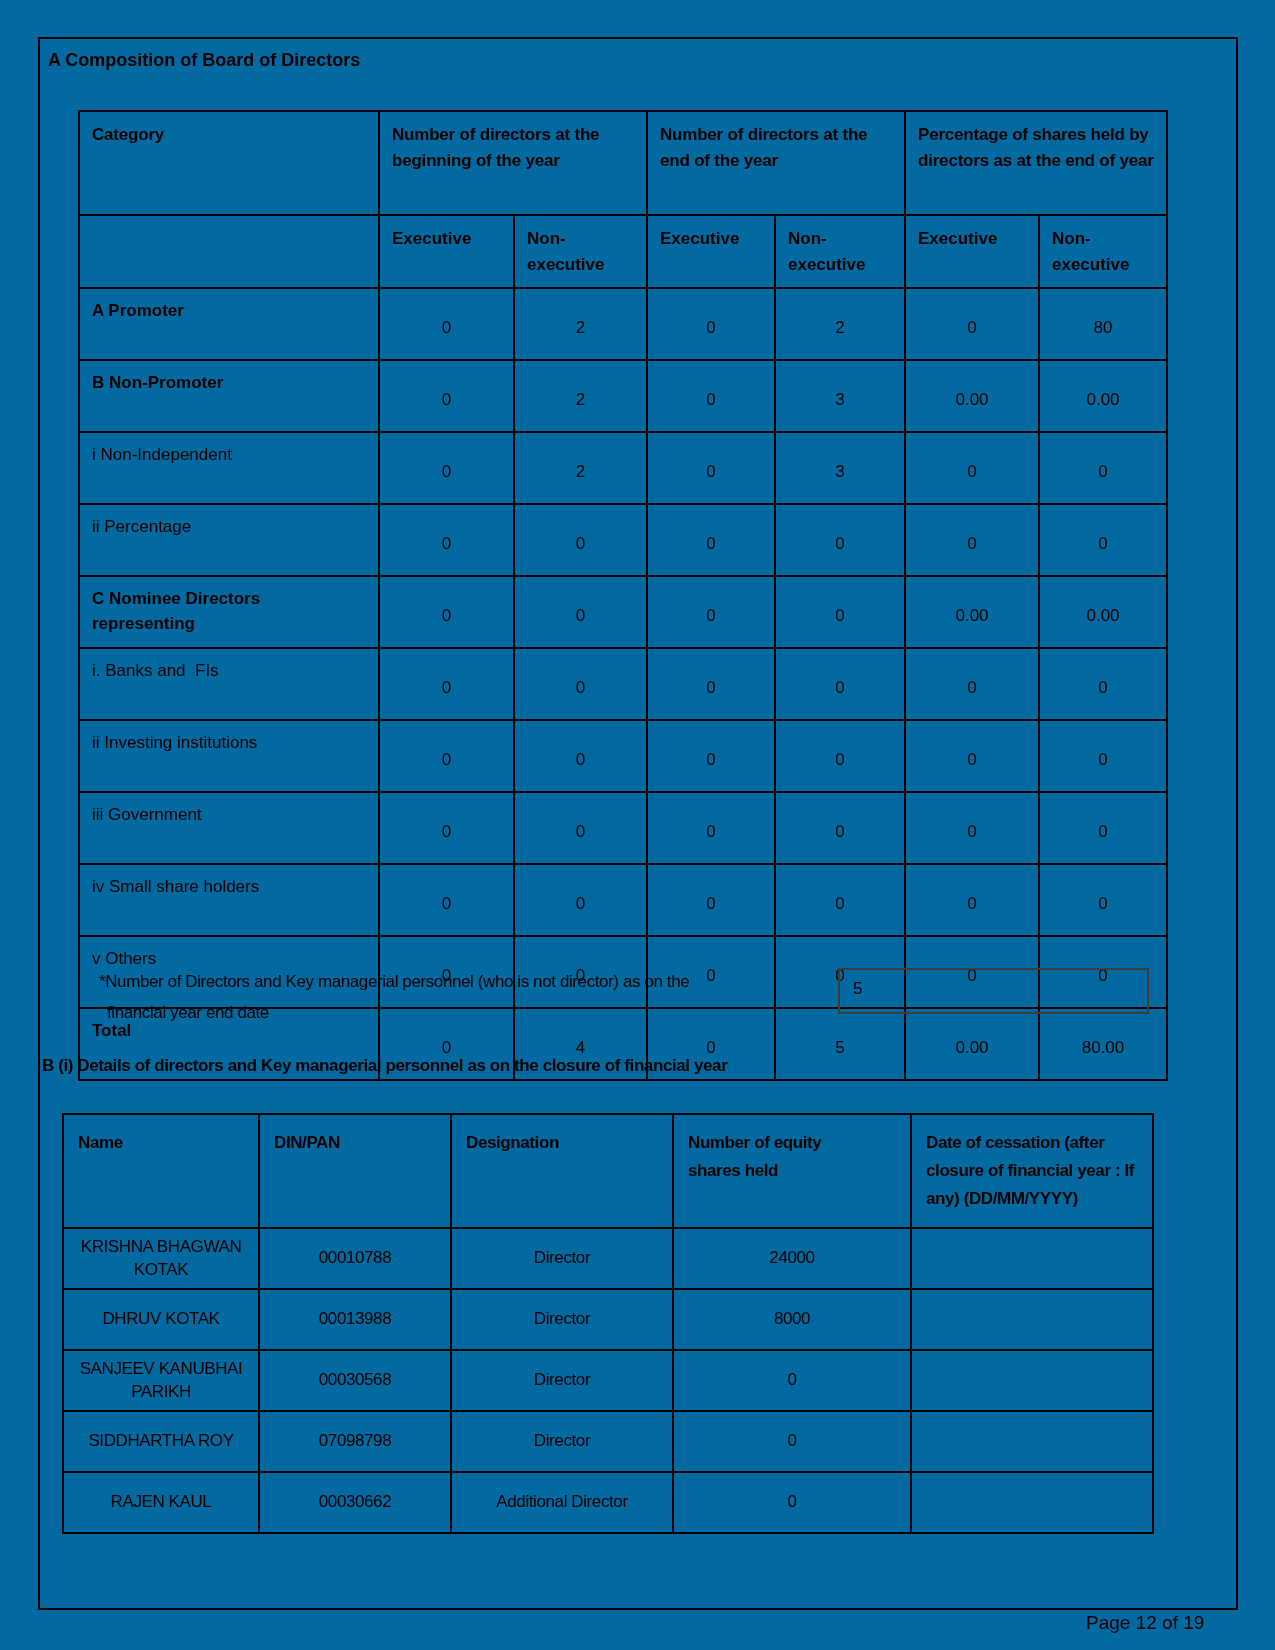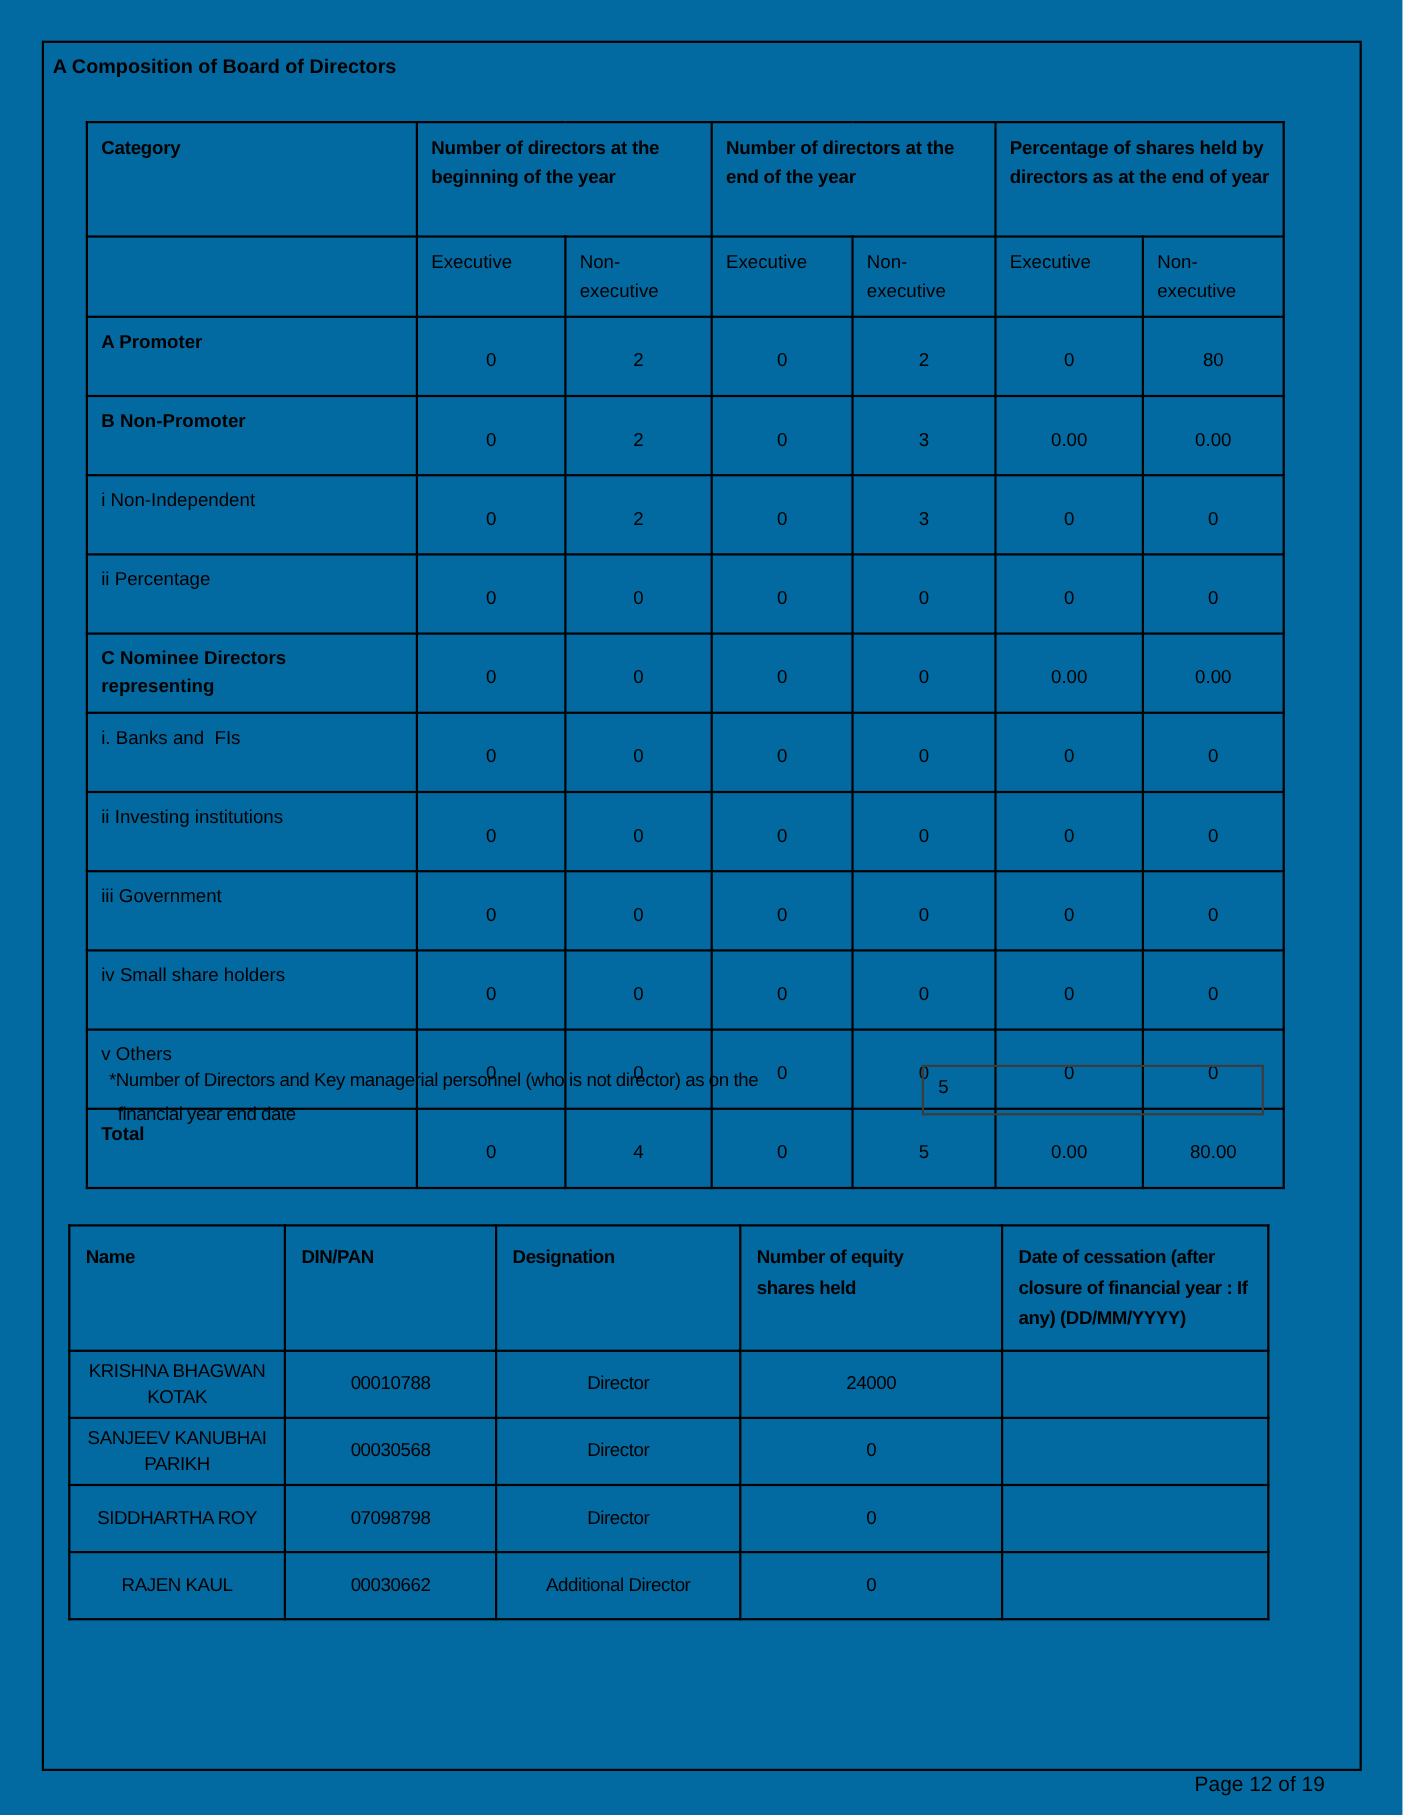--- a/index.html
+++ b/index.html
@@ -13,21 +13,21 @@
   
   .t1{position:absolute;left:78px;top:110px;width:1088px;}
   .t1 td{border:2px solid #000;}
   .rh1{height:104px;}
   .rh2{height:70px;}
   .rd{height:72px;}
   .rt{height:72px;}
   .hc{font-size:17px;font-weight:bold;vertical-align:top;text-align:left;
       padding:10px 12px;line-height:1.5;letter-spacing:-0.2px;}
   .hc2{font-size:17px;vertical-align:top;text-align:left;
-       padding:10px 28px 10px 12px;line-height:1.5;}
+       padding:10px 28px 10px 12px;line-height:1.5;font-weight:bold;}
   .cat{font-size:17px;vertical-align:top;text-align:left;
        padding:10px 12px;line-height:1.45;white-space:pre-wrap;}
   .bold{font-weight:bold;}
   .v{font-size:17px;text-align:center;vertical-align:middle;padding-top:8px;}
   
   .note{position:absolute;left:62px;top:966px;width:615px;font-size:17px;
         line-height:1.85;letter-spacing:-0.4px;padding-left:8px;text-indent:-8px;margin-left:37px;}
   .note-box{position:absolute;left:838px;top:968px;width:311px;height:46px;
             border:2px solid #3c3c3c;box-sizing:border-box;font-size:17px;
             padding:9px 0 0 13px;}
@@ -179,20 +179,21 @@
       <td class="v">5</td>
       <td class="v">0.00</td>
       <td class="v">80.00</td>
     </tr>
   </tbody>
     </table>
 
   <div class="note">*Number of Directors and Key managerial personnel (who is not director) as on the financial year end date</div>
   <div class="note-box">5</div>
 
+  <div class="title-b">B (i) Details of directors and Key managerial personnel as on the closure of financial year</div>
 
   <table class="t2">
     <colgroup>
       <col style="width:196px">
         <col style="width:192px">
         <col style="width:222px">
       <col style="width:238px">
         <col style="width:242px">
     </colgroup>
     <tbody>
@@ -204,20 +205,27 @@
       <td class="h2c col-date">Date of cessation (after closure of financial year : If any) (DD/MM/YYYY)</td>
     </tr>
     <tr class="r2d">
       <td class="c2">KRISHNA BHAGWAN KOTAK</td>
       <td class="c2">00010788</td>
       <td class="c2">Director</td>
       <td class="c2">24000</td>
       <td class="c2"></td>
     </tr>
     <tr class="r2d">
+      <td class="c2">DHRUV KOTAK</td>
+      <td class="c2">00013988</td>
+      <td class="c2">Director</td>
+      <td class="c2">8000</td>
+      <td class="c2"></td>
+    </tr>
+    <tr class="r2d">
       <td class="c2">SANJEEV KANUBHAI PARIKH</td>
       <td class="c2">00030568</td>
       <td class="c2">Director</td>
       <td class="c2">0</td>
       <td class="c2"></td>
     </tr>
     <tr class="r2d">
       <td class="c2">SIDDHARTHA ROY</td>
       <td class="c2">07098798</td>
       <td class="c2">Director</td>

